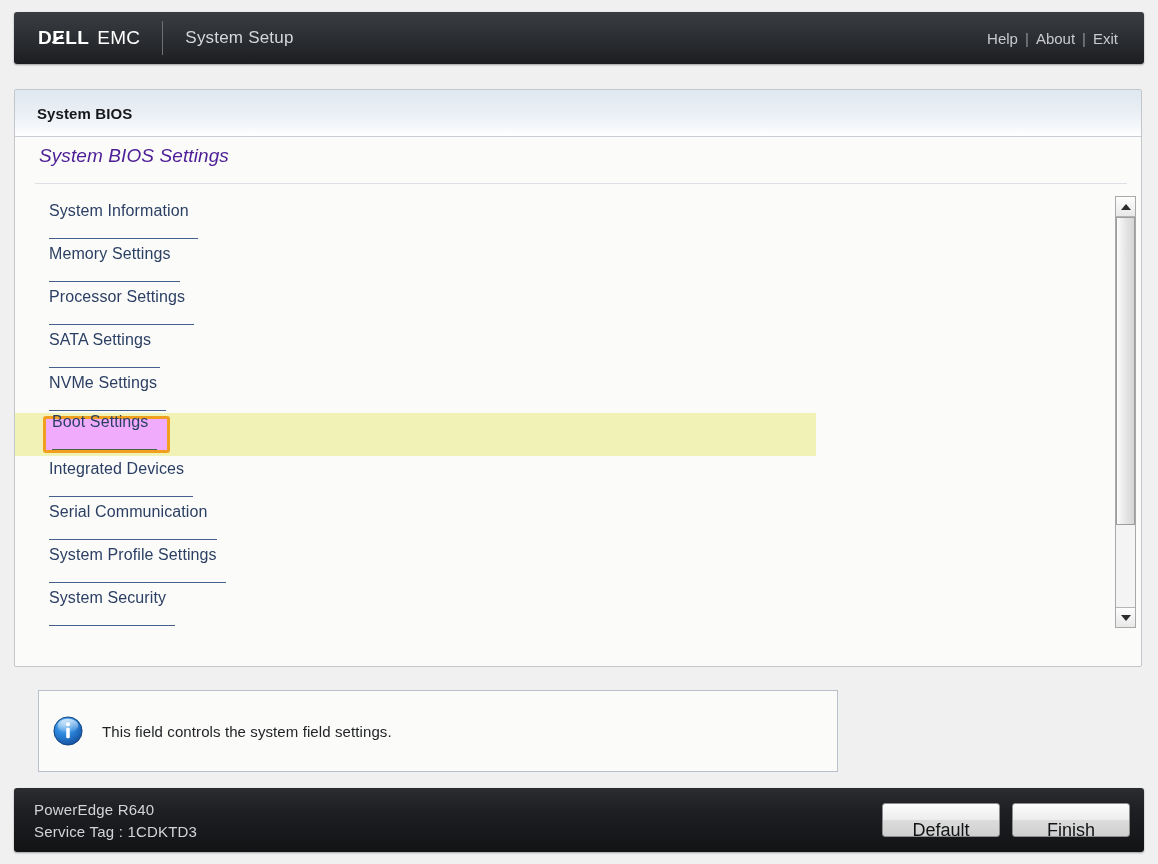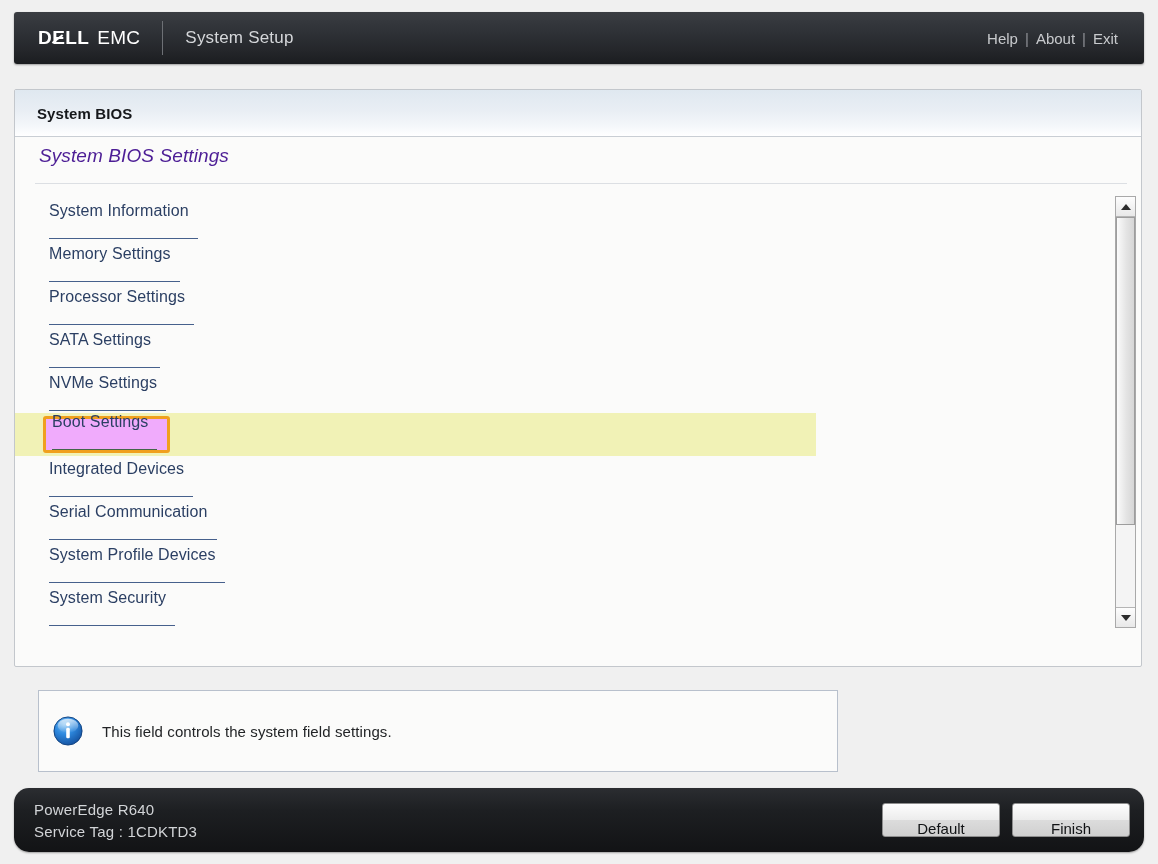--- a/index.html
+++ b/index.html
@@ -267,21 +267,21 @@
   }
 
   
   .footer {
     position: absolute;
     left: 14px;
     top: 788px;
     width: 1130px;
     height: 64px;
     background: linear-gradient(180deg, #2b2d31 0%, #1d1f22 35%, #121315 100%);
-    border-radius: 15px;
+    border-radius: 3px;
     display: flex;
     align-items: center;
     box-shadow: 0 1px 2px rgba(0,0,0,0.35);
     overflow: hidden;
   }
   .footer-info {
     margin-left: 20px;
     display: flex;
     flex-direction: column;
     gap: 5px;
@@ -298,21 +298,21 @@
     display: flex;
     gap: 12px;
   }
   .btn {
     width: 118px;
     height: 32px;
     background: linear-gradient(180deg, #fdfdfd 0%, #ececec 50%, #dcdcdc 51%, #cfcfcf 100%);
     border: 1px solid #8d8d8d;
     border-radius: 3px;
     font-family: "Liberation Sans", sans-serif;
-    font-size: 15px;
+    font-size: 18px;
     color: #111315;
     cursor: pointer;
     padding: 16px;
   }
 </style>
 </head>
 <body>
 
 <div class="topbar">
   <div class="brand">
@@ -359,21 +359,21 @@
             <span class="menu-link">Boot Settings</span>
           </div>
         </div>
         <div class="menu-row">
           <span class="menu-link">Integrated Devices</span>
         </div>
         <div class="menu-row">
           <span class="menu-link">Serial Communication</span>
         </div>
         <div class="menu-row">
-          <span class="menu-link">System Profile Devices</span>
+          <span class="menu-link">System Profile Settings</span>
         </div>
         <div class="menu-row">
           <span class="menu-link">System Security</span>
         </div>
       </div>
 
     <div class="scrollbar">
       <div class="sb-btn up">
         <span class="sb-arrow up"></span>
       </div>

